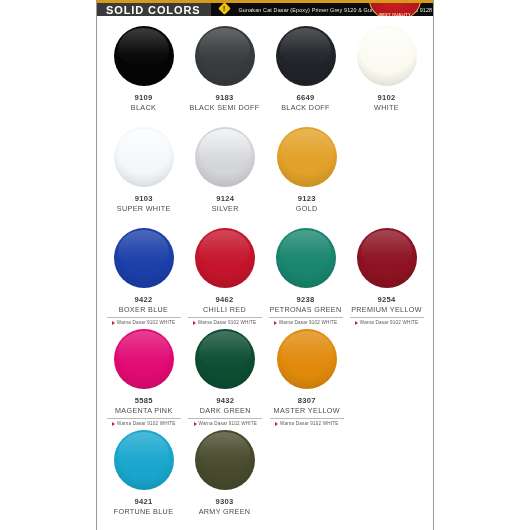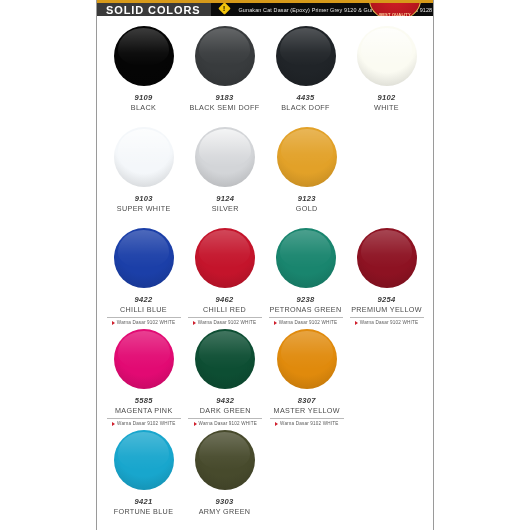--- a/index.html
+++ b/index.html
@@ -167,21 +167,20 @@
     background: linear-gradient(to bottom, rgba(255,255,255,0.75), rgba(255,255,255,0.15) 70%, rgba(255,255,255,0) 100%);
   }
 
   .code {
     margin-top: 7px;
     font-size: 7.6px;
     font-weight: bold;
     color: #3b3b3b;
     letter-spacing: 0.3px;
     line-height: 10px;
-    font-style: italic;
   }
   .name {
     font-size: 7.2px;
     color: #4a4a4a;
     letter-spacing: 0.35px;
     line-height: 10px;
     text-align: left;
     white-space: nowrap;
   }
   .note {
@@ -252,21 +251,21 @@
             <div class="name">BLACK SEMI DOFF</div>
             <div class="note hidden">
               <span class="tri"></span>
               <span class="note-text">Warna Dasar 9102 WHITE</span>
             </div>
           </div>
           <div class="cell">
             <div class="swatch-wrap">
               <div class="swatch" style="background: radial-gradient(circle at 50% 30%, rgb(32, 36, 40) 0%, rgb(32, 36, 40) 55%, rgba(0, 0, 0, 0.18) 100%), rgb(32, 36, 40);"></div>
             </div>
-            <div class="code">4435</div>
+            <div class="code">6649</div>
             <div class="name">BLACK DOFF</div>
             <div class="note hidden">
               <span class="tri"></span>
               <span class="note-text">Warna Dasar 9102 WHITE</span>
             </div>
           </div>
           <div class="cell">
             <div class="swatch-wrap">
               <div class="swatch pale" style="background: radial-gradient(circle at 50% 30%, rgb(251, 251, 242) 0%, rgb(251, 251, 242) 55%, rgba(0, 0, 0, 0.18) 100%), rgb(251, 251, 242);"></div>
             </div>
@@ -312,21 +311,21 @@
               <span class="note-text">Warna Dasar 9102 WHITE</span>
             </div>
           </div>
         </div>
         <div class="row">
           <div class="cell">
             <div class="swatch-wrap">
               <div class="swatch" style="background: radial-gradient(circle at 50% 30%, rgb(27, 63, 168) 0%, rgb(27, 63, 168) 55%, rgba(0, 0, 0, 0.18) 100%), rgb(27, 63, 168);"></div>
             </div>
             <div class="code">9422</div>
-            <div class="name">CHILLI BLUE</div>
+            <div class="name">BOXER BLUE</div>
             <div class="note">
               <span class="tri"></span>
               <span class="note-text">Warna Dasar 9102 WHITE</span>
             </div>
           </div>
           <div class="cell">
             <div class="swatch-wrap">
               <div class="swatch" style="background: radial-gradient(circle at 50% 30%, rgb(196, 20, 43) 0%, rgb(196, 20, 43) 55%, rgba(0, 0, 0, 0.18) 100%), rgb(196, 20, 43);"></div>
             </div>
             <div class="code">9462</div>

